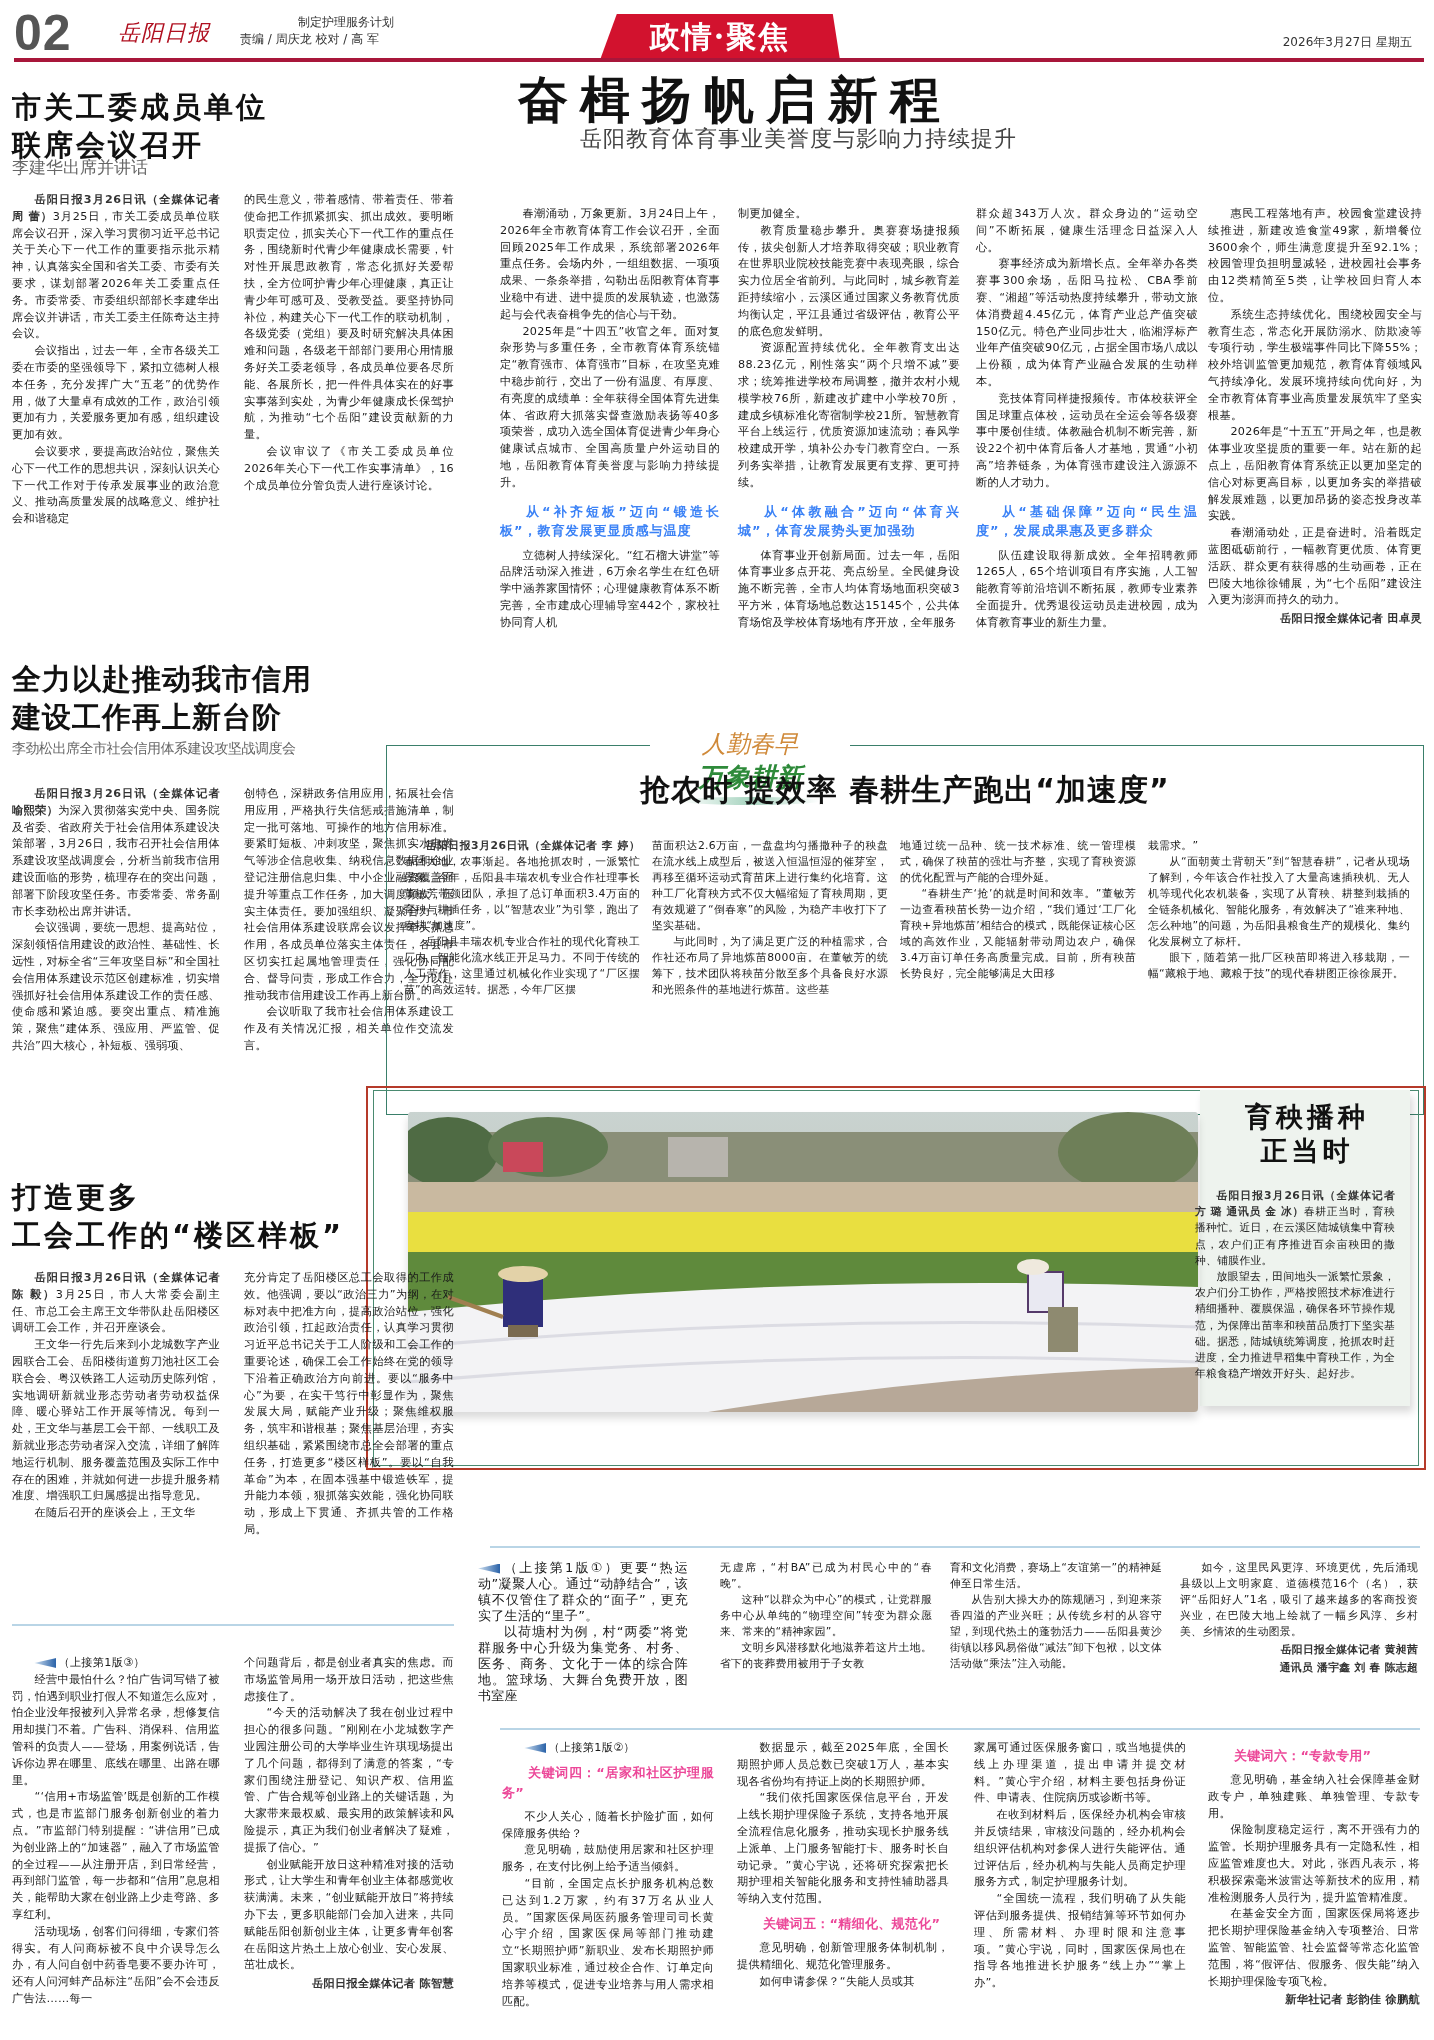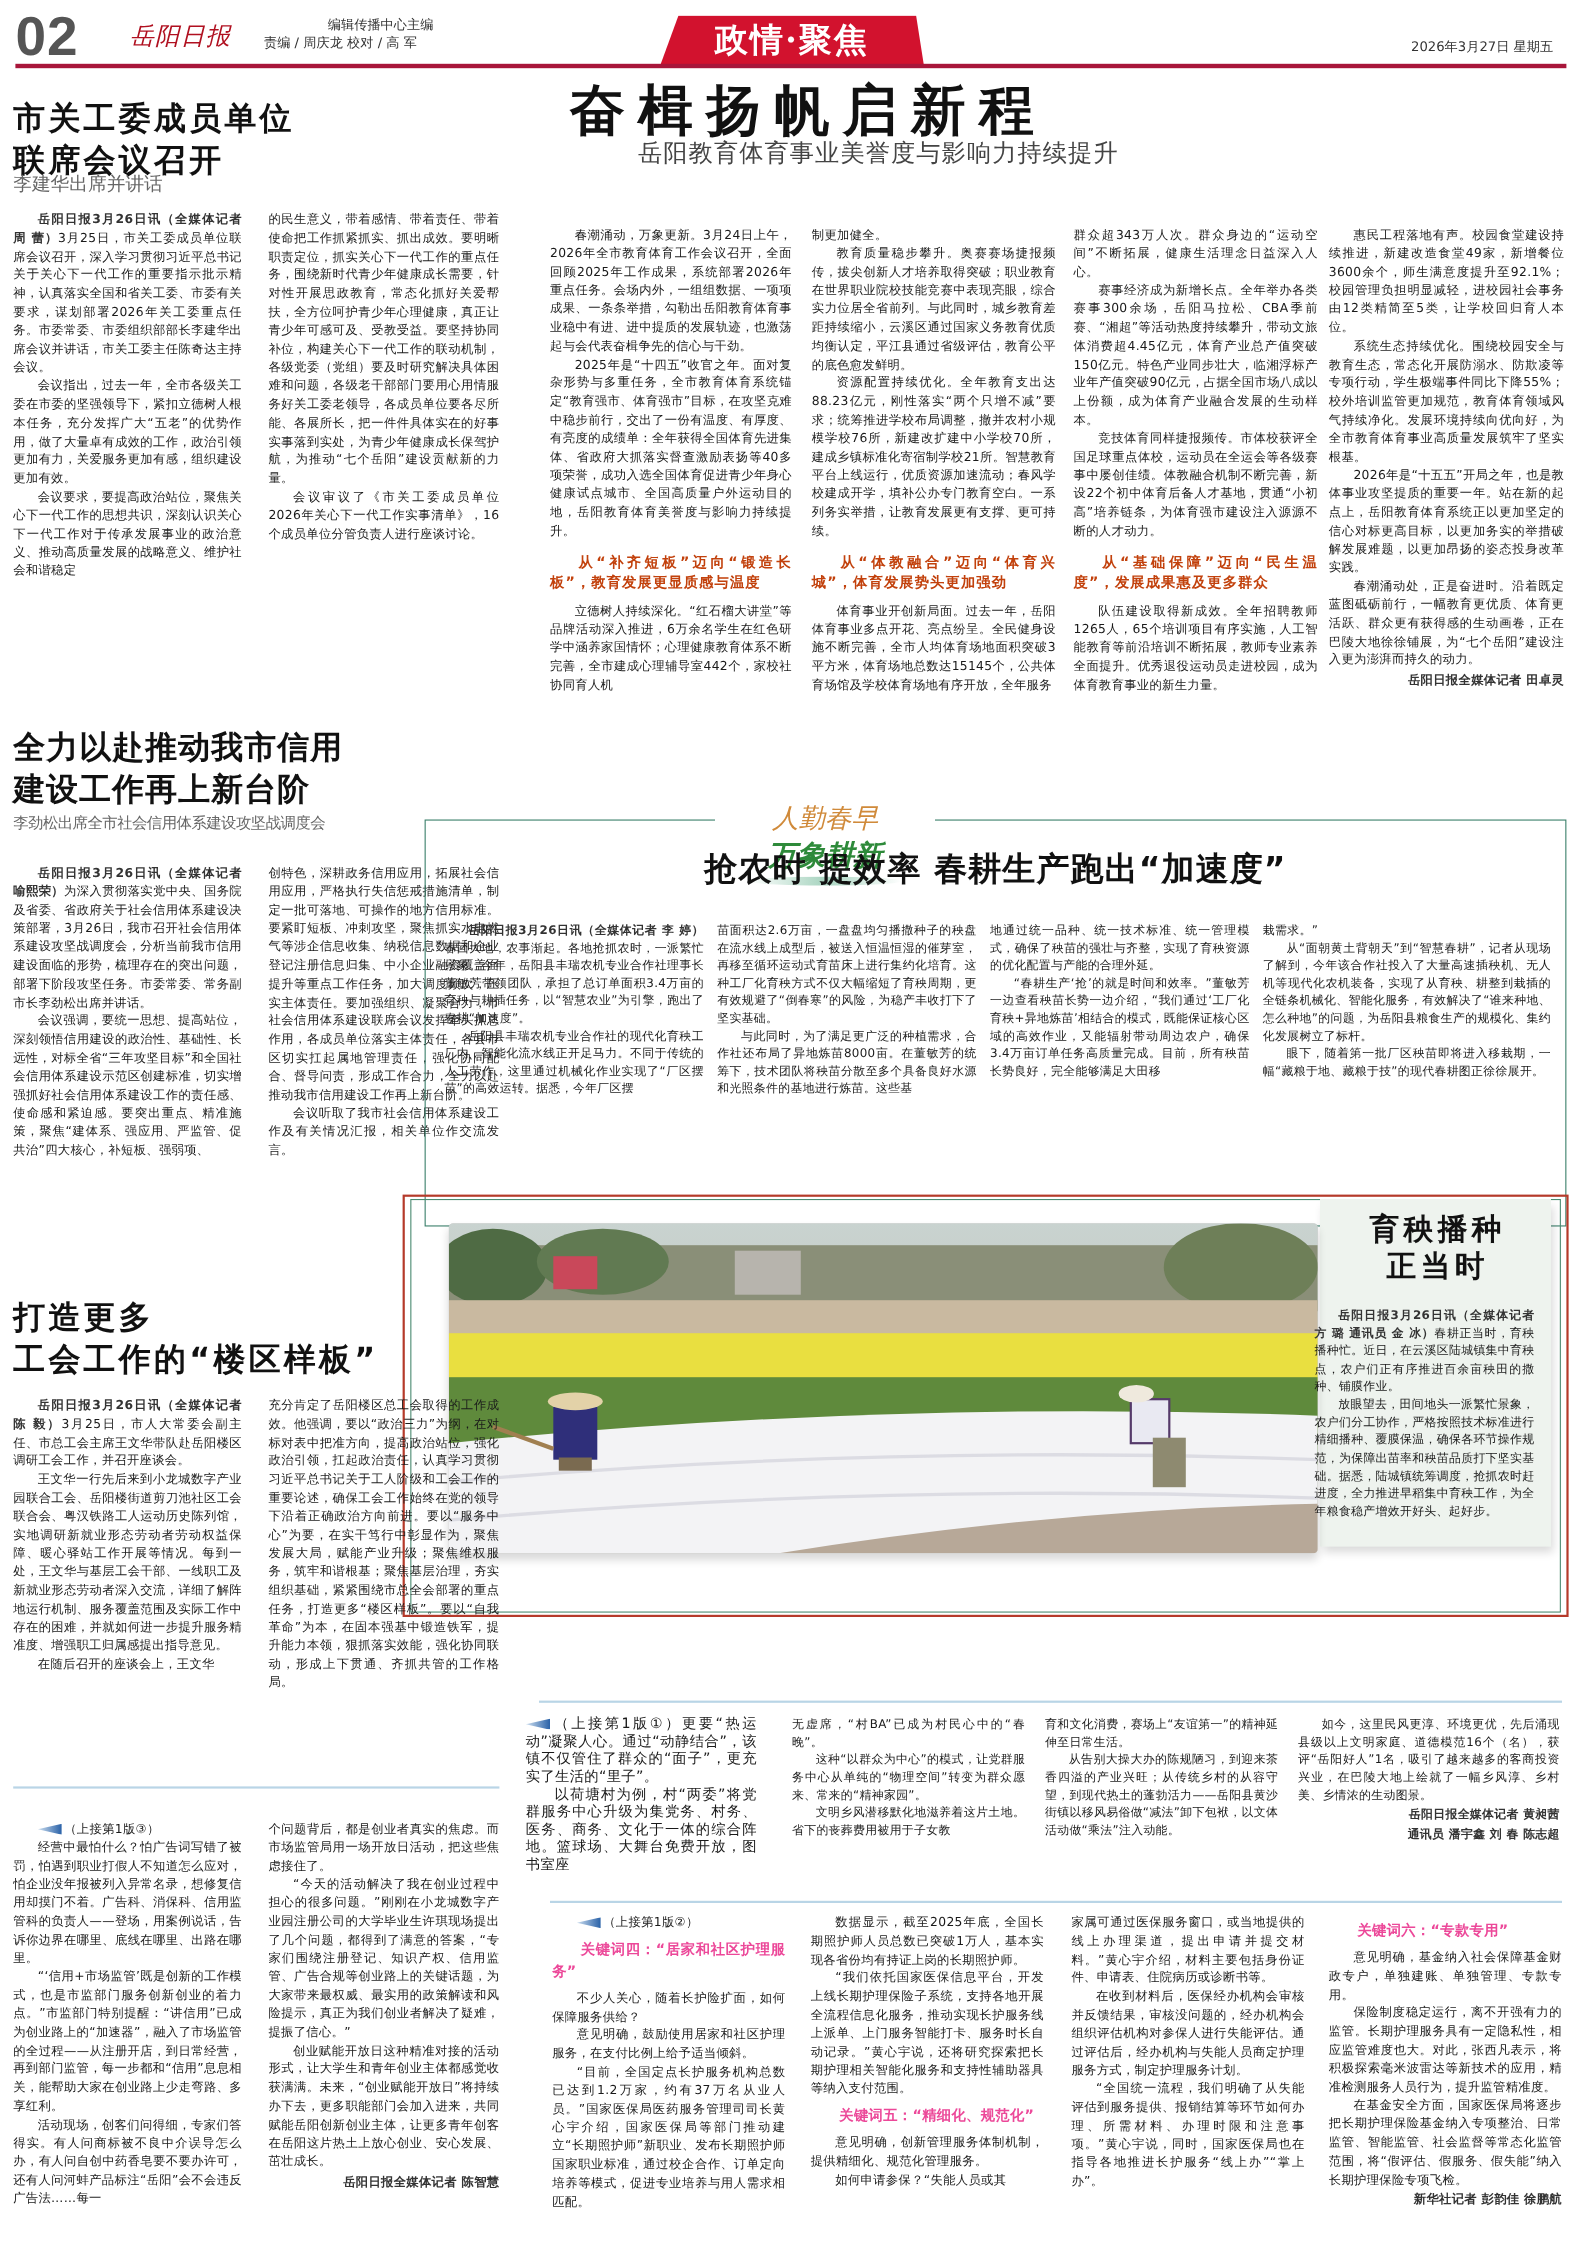--- a/index.html
+++ b/index.html
@@ -14,40 +14,40 @@
   .section-tag{left:600px;top:14px;width:240px;height:46px;background:#d2122e;clip-path:polygon(7% 0,97% 0,100% 100%,0 100%);color:#fff;font-family:"DejaVu Serif",serif;font-weight:bold;font-size:30px;line-height:46px;text-align:center;letter-spacing:2px}
   .date{right:22px;top:34px;font-size:12px;color:#333}
   .rule{left:14px;top:58px;width:1410px;height:4px;background:#a8163a}
   
   .hl{font-family:"DejaVu Sans",sans-serif;font-weight:bold;color:#111}
   .sub{color:#666;font-family:"DejaVu Sans",sans-serif}
   .col{font-size:11.2px;line-height:16.8px;text-align:justify;color:#1a1a1a;letter-spacing:.3px}
   .col p{text-indent:2em}
   .col p.noind{text-indent:0}
   .byline{font-weight:bold;color:#333}
-  .sect-head{font-weight:bold;color:#c2410c;font-size:13px;line-height:19px;margin:10px 0 8px;text-indent:2em;letter-spacing:1px}
+  .sect-head{font-weight:bold;color:#3b82f6;font-size:13px;line-height:19px;margin:10px 0 8px;text-indent:2em;letter-spacing:1px}
   .signoff{text-align:right;font-weight:bold;color:#333;margin-top:2px}
   .hr-blue{height:2px;background:#b9d5e6}
   .cont-mark{display:inline-block;width:22px;height:10px;background:linear-gradient(90deg,#cfe0f0,#2a62a8);clip-path:polygon(0 50%,100% 0,100% 100%);vertical-align:middle;margin-right:2px}
   .kw{font-weight:bold;color:#ec4899;font-size:13px;line-height:20px;margin:6px 0;text-indent:2em}
   
   .spring-box{left:386px;top:745px;width:1038px;height:370px;border:1.5px solid #3a7f6a}
   .spring-banner{left:650px;top:728px;width:200px;height:60px;background:#fff;text-align:center}
   .spring-banner .t1{font-family:Liberation Serif, serif;font-style:italic;font-size:24px;color:#d08a3a;display:inline-block}
   .spring-banner .t2{font-family:"DejaVu Serif",serif;font-style:italic;font-size:26px;color:#2e8a3a;font-weight:bold;display:inline-block}
   .spring-banner .wave{height:8px;margin:2px 30px 0;background:linear-gradient(90deg,transparent,#a8d4c0,transparent);border-radius:50%}
   .photo{left:408px;top:1112px;width:505px;height:300px;border-radius:4px;overflow:hidden;background:#ccc;box-shadow:0 6px 8px rgba(0,0,0,.15)}
 </style>
 </head>
 <body>
 
 <div class="abs page-no">02</div>
 <div class="abs logo">岳阳日报</div>
 <div class="abs editor">
-  <div class="l1">编辑传播中心主编</div>
+  <div class="l1">制定护理服务计划</div>
   <div>责编 / 周庆龙   校对 / 高 军</div>
 </div>
 <div class="abs section-tag">政情·聚焦</div>
 <div class="abs date">2026年3月27日 星期五</div>
 <div class="abs rule"></div>
 
 <div class="abs hl" style="left:12px;top:88px;font-size:29px;line-height:38px;letter-spacing:3px">
   <div>市关工委成员单位</div>
   <div>联席会议召开</div>
 </div>

